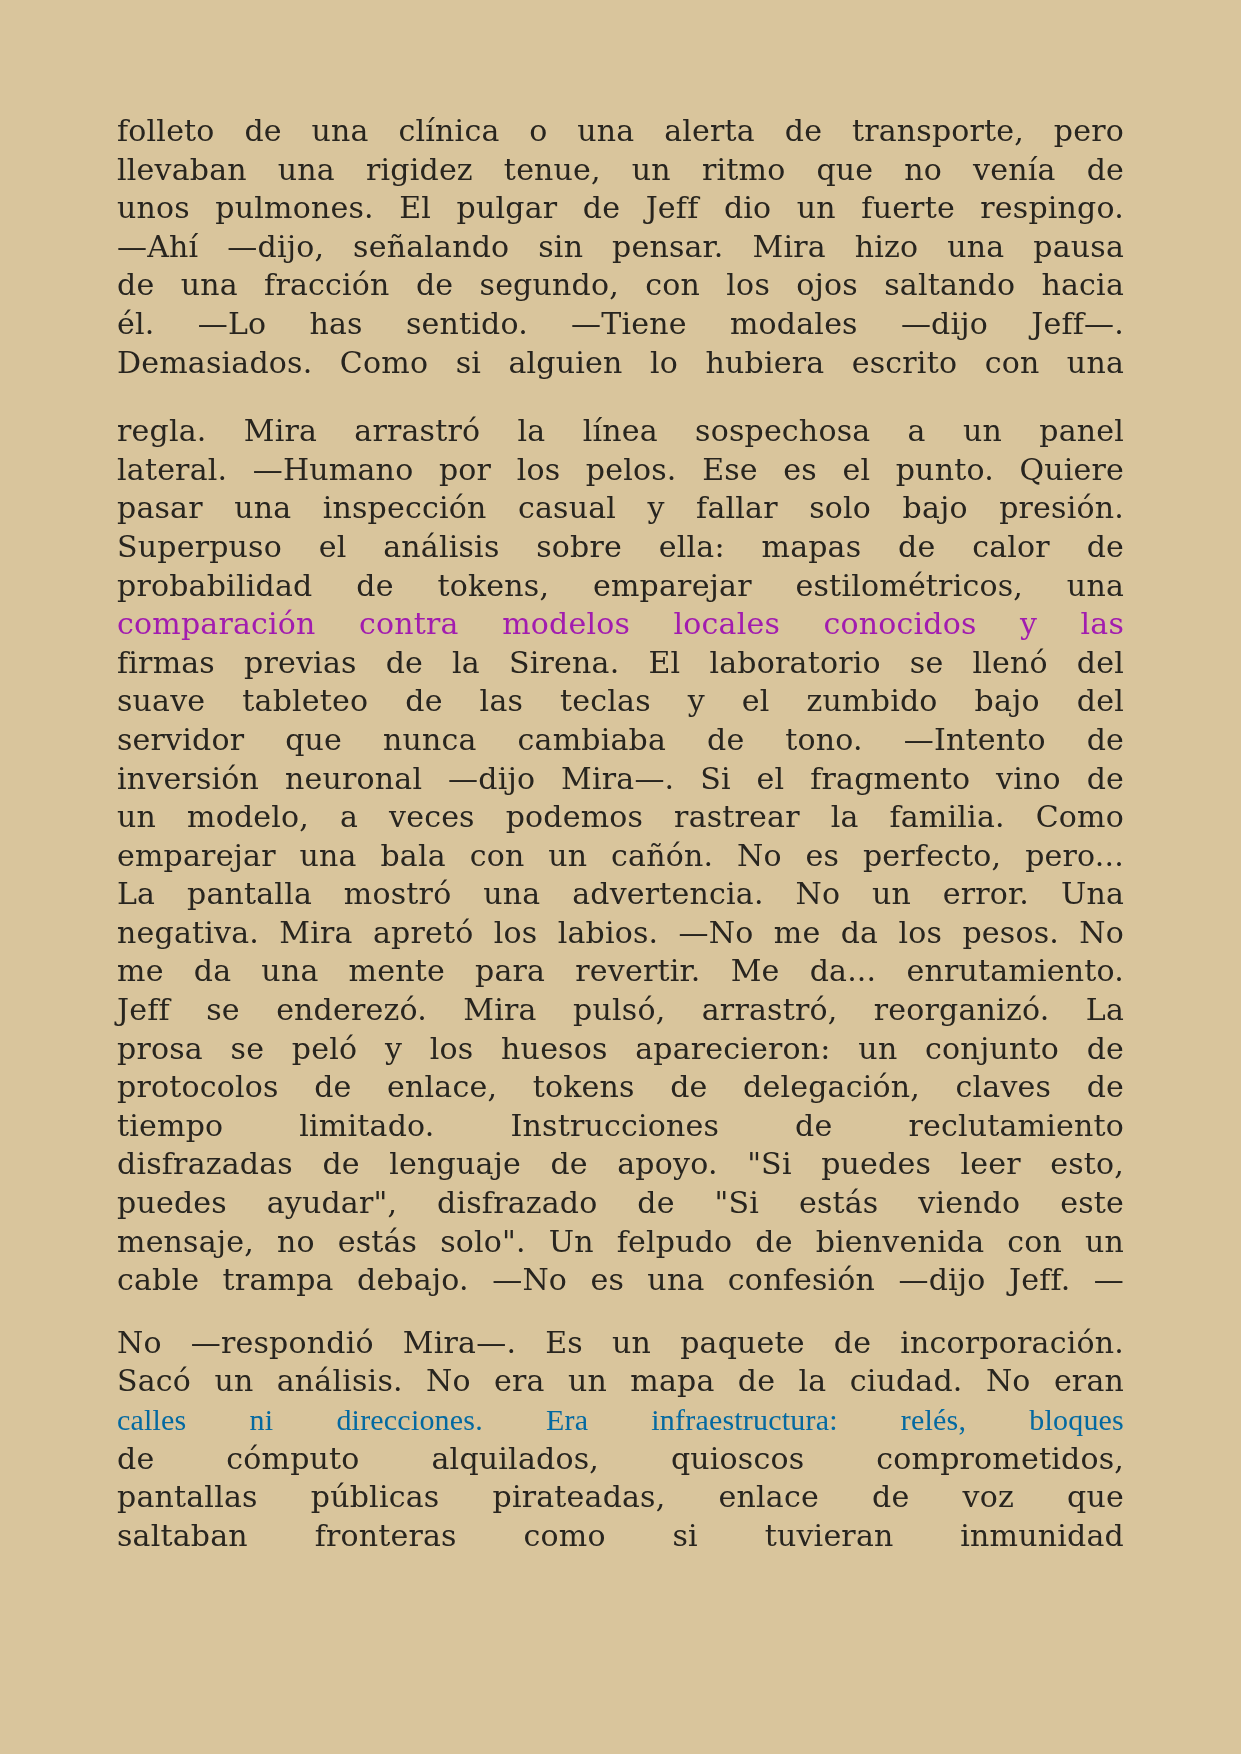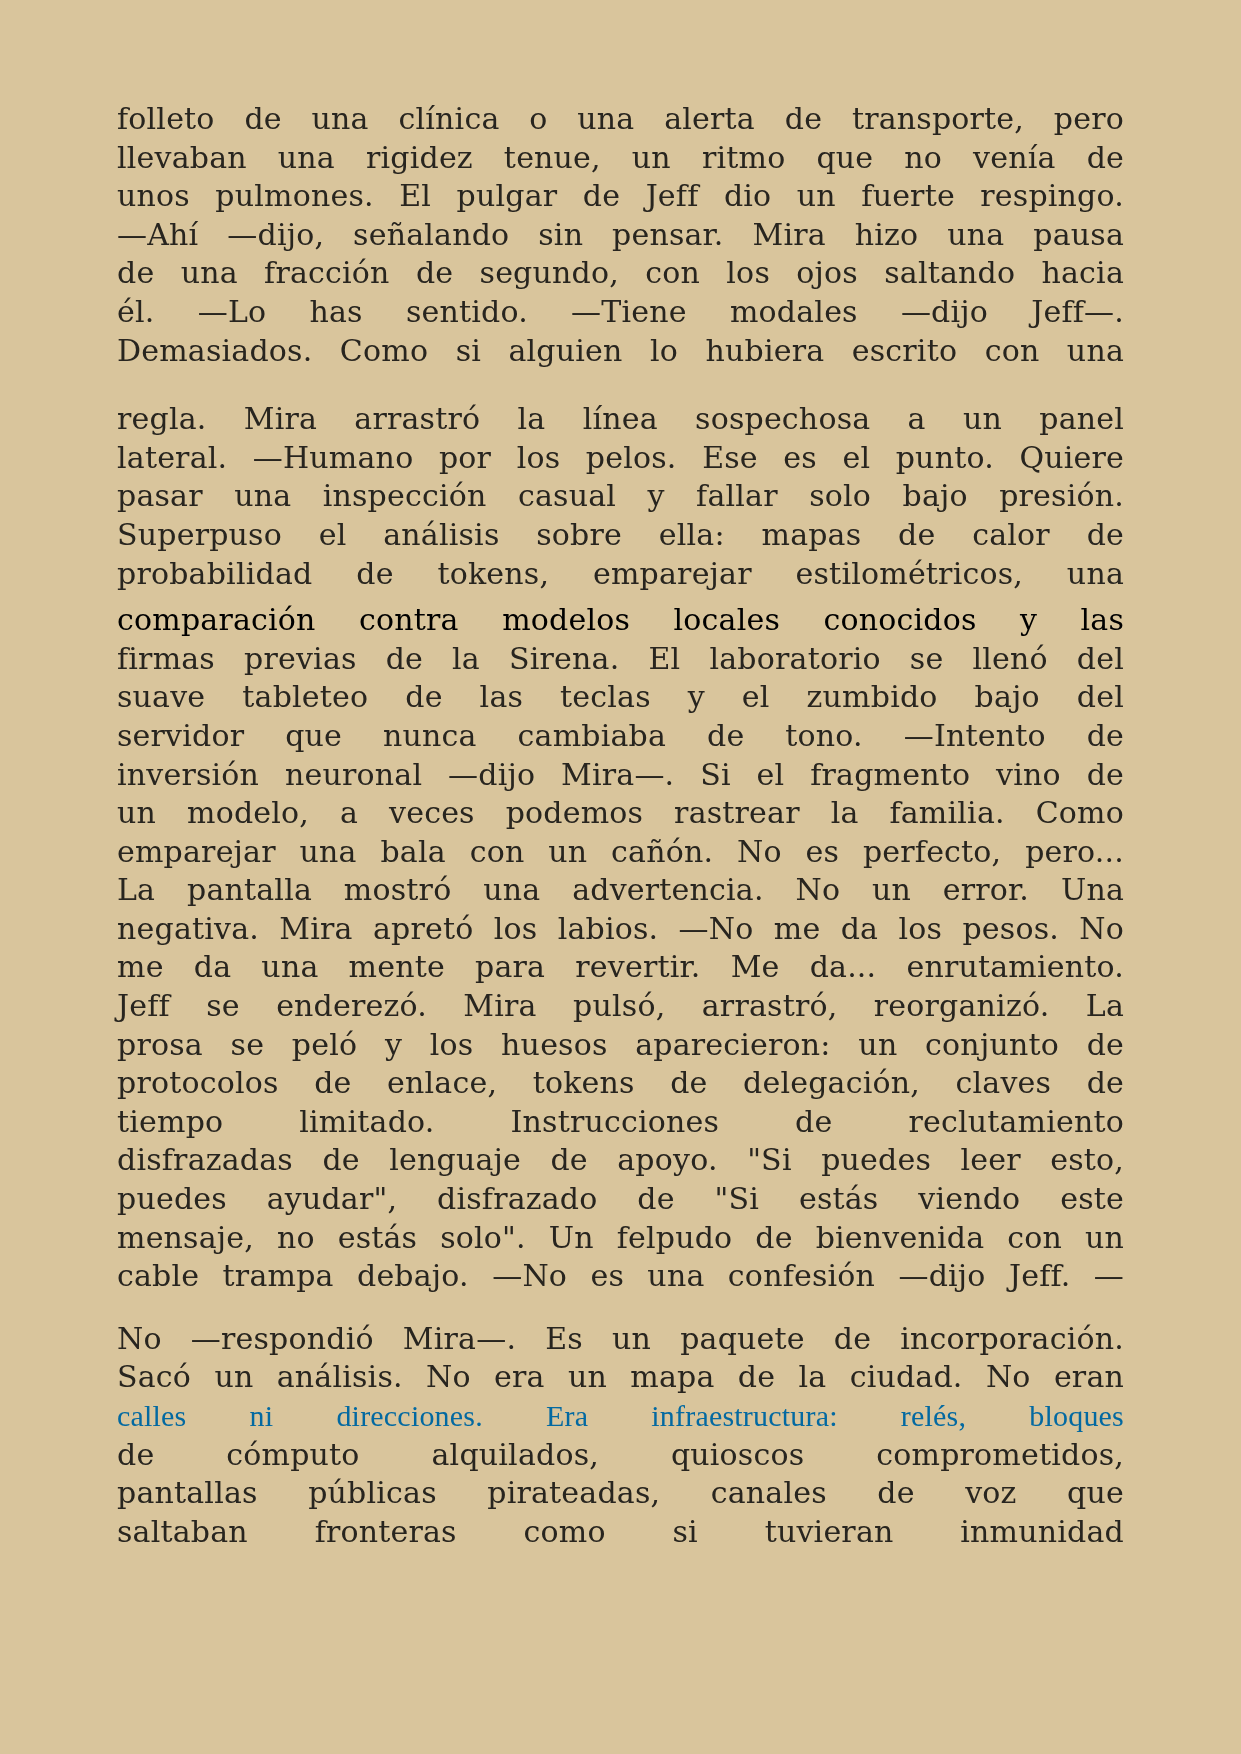--- a/index.html
+++ b/index.html
@@ -13,21 +13,21 @@
     background: #d9c59c;
     overflow: hidden;
   }
   .page {
     position: absolute;
     inset: 0;
   }
   .text-block {
     position: absolute;
     left: 117px;
-    top: 100px;
+    top: 112px;
     width: 1007px;
   }
   .text-line {
     font-family: "DejaVu Serif", "Liberation Serif", serif;
     font-size: 30px;
     line-height: 38.6px;
     color: #28251f;
     text-align: justify;
     text-align-last: justify;
     -moz-text-align-last: justify;
@@ -44,21 +44,21 @@
       <div class="text-line" style="color: rgb(40, 37, 31);">unos pulmones. El pulgar de Jeff dio un fuerte respingo.</div>
       <div class="text-line" style="color: rgb(40, 37, 31);">—Ahí —dijo, señalando sin pensar. Mira hizo una pausa</div>
       <div class="text-line" style="color: rgb(40, 37, 31);">de una fracción de segundo, con los ojos saltando hacia</div>
       <div class="text-line" style="color: rgb(40, 37, 31);">él. —Lo has sentido. —Tiene modales —dijo Jeff—.</div>
       <div class="text-line" style="color: rgb(40, 37, 31);">Demasiados. Como si alguien lo hubiera escrito con una</div>
       <div class="text-line" style="color: rgb(40, 37, 31); margin-top: 30px;">regla. Mira arrastró la línea sospechosa a un panel</div>
       <div class="text-line" style="color: rgb(40, 37, 31);">lateral. —Humano por los pelos. Ese es el punto. Quiere</div>
       <div class="text-line" style="color: rgb(40, 37, 31);">pasar una inspección casual y fallar solo bajo presión.</div>
       <div class="text-line" style="color: rgb(40, 37, 31);">Superpuso el análisis sobre ella: mapas de calor de</div>
       <div class="text-line" style="color: rgb(40, 37, 31);">probabilidad de tokens, emparejar estilométricos, una</div>
-      <div class="text-line" style="color: #000000; margin-top: 8px;">comparación contra modelos locales conocidos y las</div>
+      <div class="text-line" style="color: #a21caf;">comparación contra modelos locales conocidos y las</div>
       <div class="text-line" style="color: rgb(40, 37, 31);">firmas previas de la Sirena. El laboratorio se llenó del</div>
       <div class="text-line" style="color: rgb(40, 37, 31);">suave tableteo de las teclas y el zumbido bajo del</div>
       <div class="text-line" style="color: rgb(40, 37, 31);">servidor que nunca cambiaba de tono. —Intento de</div>
       <div class="text-line" style="color: rgb(40, 37, 31);">inversión neuronal —dijo Mira—. Si el fragmento vino de</div>
       <div class="text-line" style="color: rgb(40, 37, 31);">un modelo, a veces podemos rastrear la familia. Como</div>
       <div class="text-line" style="color: rgb(40, 37, 31);">emparejar una bala con un cañón. No es perfecto, pero...</div>
       <div class="text-line" style="color: rgb(40, 37, 31);">La pantalla mostró una advertencia. No un error. Una</div>
       <div class="text-line" style="color: rgb(40, 37, 31);">negativa. Mira apretó los labios. —No me da los pesos. No</div>
       <div class="text-line" style="color: rgb(40, 37, 31);">me da una mente para revertir. Me da... enrutamiento.</div>
       <div class="text-line" style="color: rgb(40, 37, 31);">Jeff se enderezó. Mira pulsó, arrastró, reorganizó. La</div>
@@ -66,16 +66,16 @@
       <div class="text-line" style="color: rgb(40, 37, 31);">protocolos de enlace, tokens de delegación, claves de</div>
       <div class="text-line" style="color: rgb(40, 37, 31);">tiempo limitado. Instrucciones de reclutamiento</div>
       <div class="text-line" style="color: rgb(40, 37, 31);">disfrazadas de lenguaje de apoyo. "Si puedes leer esto,</div>
       <div class="text-line" style="color: rgb(40, 37, 31);">puedes ayudar", disfrazado de "Si estás viendo este</div>
       <div class="text-line" style="color: rgb(40, 37, 31);">mensaje, no estás solo". Un felpudo de bienvenida con un</div>
       <div class="text-line" style="color: rgb(40, 37, 31);">cable trampa debajo. —No es una confesión —dijo Jeff. —</div>
       <div class="text-line" style="color: rgb(40, 37, 31); margin-top: 24px;">No —respondió Mira—. Es un paquete de incorporación.</div>
       <div class="text-line" style="color: rgb(40, 37, 31);">Sacó un análisis. No era un mapa de la ciudad. No eran</div>
       <div class="text-line" style="color: #0369a1; font-family: Liberation Serif, serif;">calles ni direcciones. Era infraestructura: relés, bloques</div>
       <div class="text-line" style="color: rgb(40, 37, 31);">de cómputo alquilados, quioscos comprometidos,</div>
-      <div class="text-line" style="color: rgb(40, 37, 31);">pantallas públicas pirateadas, canales de voz que</div>
+      <div class="text-line" style="color: rgb(40, 37, 31);">pantallas públicas pirateadas, enlace de voz que</div>
       <div class="text-line" style="color: rgb(40, 37, 31);">saltaban fronteras como si tuvieran inmunidad</div>
     </div>
 </div>
 
 </body></html>

